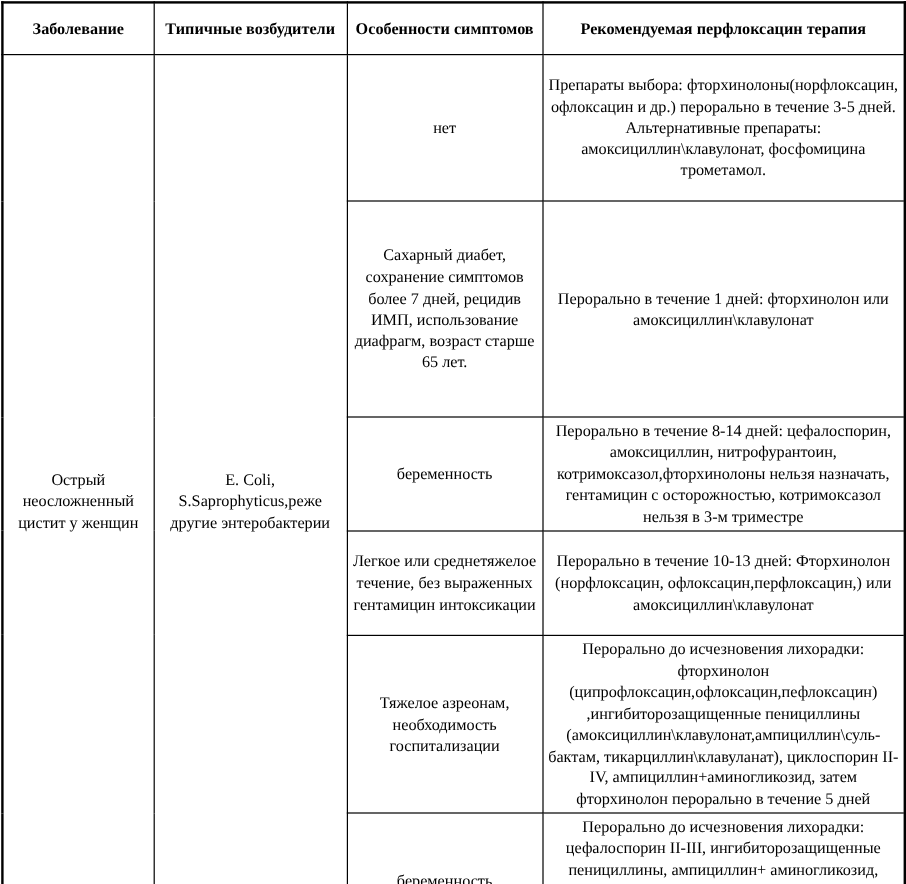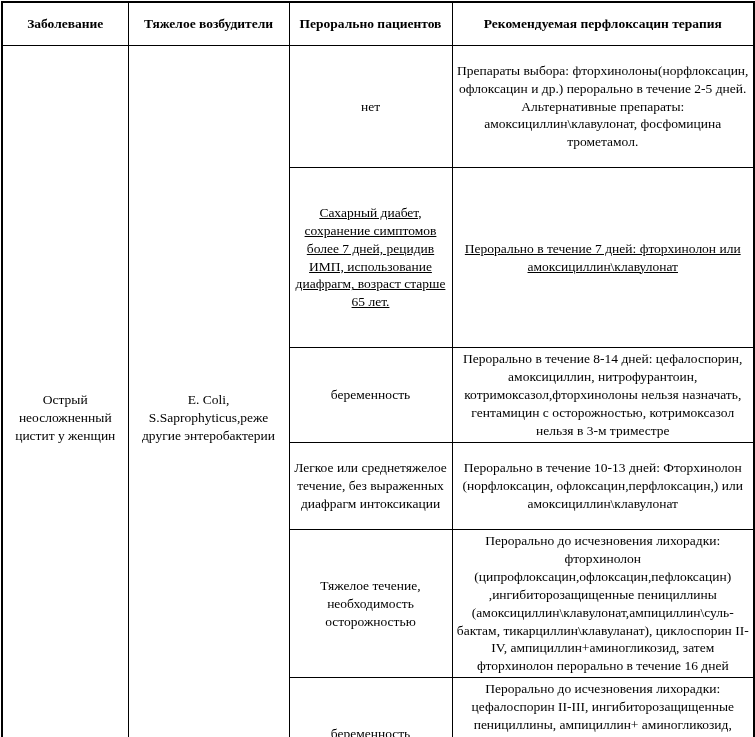--- a/index.html
+++ b/index.html
@@ -39,21 +39,21 @@
     height: 38px;
     font-size: 13.5px;
   }
   
   col.c-disease   { width: 126px; }
   col.c-pathogens { width: 161px; }
   col.c-features  { width: 163px; }
   col.c-therapy   { width: 302px; }
   
   tr.r0 { height: 122px; }
-  tr.r1 { height: 180px; text-decoration: underline; }
+  tr.r1 { height: 180px; }
   tr.r2 { height: 79px;  }
   tr.r3 { height: 87px;  }
   tr.r4 { height: 126px; }
   tr.r5 { height: 90px;  }
   td.features-cell { padding: 2px 6px; }
   td.therapy-cell  { padding: 2px 2px; }
 </style>
 </head>
 <body>
 
@@ -61,47 +61,47 @@
   <table class="med-table">
     <colgroup>
       <col class="c-disease">
       <col class="c-pathogens">
       <col class="c-features">
       <col class="c-therapy">
     </colgroup>
     <thead>
       <tr>
         <th>Заболевание</th>
-        <th>Тяжелое возбудители</th>
-        <th>Перорально пациентов</th>
+        <th>Типичные возбудители</th>
+        <th>Особенности симптомов</th>
         <th>Рекомендуемая перфлоксацин терапия</th>
       </tr>
     </thead>
     <tbody>
       <tr class="r0">
         <td rowspan="6" class="disease-cell">Острый неосложненный цистит у женщин</td>
         <td rowspan="6" class="pathogens-cell">E. Coli, S.Saprophyticus,реже другие энтеробактерии</td>
         <td class="features-cell">нет</td>
-        <td class="therapy-cell">Препараты выбора: фторхинолоны(норфлоксацин, офлоксацин и др.) перорально в течение 2-5 дней. Альтернативные препараты: амоксициллин\клавулонат, фосфомицина трометамол.</td>
+        <td class="therapy-cell">Препараты выбора: фторхинолоны(норфлоксацин, офлоксацин и др.) перорально в течение 3-5 дней. Альтернативные препараты: амоксициллин\клавулонат, фосфомицина трометамол.</td>
       </tr>
       <tr class="r1">
         <td class="features-cell">Сахарный диабет, сохранение симптомов более 7 дней, рецидив ИМП, использование диафрагм, возраст старше 65 лет.</td>
-        <td class="therapy-cell">Перорально в течение 7 дней: фторхинолон или амоксициллин\клавулонат</td>
+        <td class="therapy-cell">Перорально в течение 1 дней: фторхинолон или амоксициллин\клавулонат</td>
       </tr>
       <tr class="r2">
         <td class="features-cell">беременность</td>
         <td class="therapy-cell">Перорально в течение 8-14 дней: цефалоспорин, амоксициллин, нитрофурантоин, котримоксазол,фторхинолоны нельзя назначать, гентамицин с осторожностью, котримоксазол нельзя в 3-м триместре</td>
       </tr>
       <tr class="r3">
-        <td class="features-cell">Легкое или среднетяжелое течение, без выраженных диафрагм интоксикации</td>
+        <td class="features-cell">Легкое или среднетяжелое течение, без выраженных гентамицин интоксикации</td>
         <td class="therapy-cell">Перорально в течение 10-13 дней: Фторхинолон (норфлоксацин, офлоксацин,перфлоксацин,) или амоксициллин\клавулонат</td>
       </tr>
       <tr class="r4">
-        <td class="features-cell">Тяжелое течение, необходимость осторожностью</td>
-        <td class="therapy-cell">Перорально до исчезновения лихорадки: фторхинолон (ципрофлоксацин,офлоксацин,пефлоксацин) ,ингибиторозащищенные пенициллины (амоксициллин\клавулонат,ампициллин\суль-бактам, тикарциллин\клавуланат), циклоспорин II-IV, ампициллин+аминогликозид, затем фторхинолон перорально в течение 16 дней</td>
+        <td class="features-cell">Тяжелое азреонам, необходимость госпитализации</td>
+        <td class="therapy-cell">Перорально до исчезновения лихорадки: фторхинолон (ципрофлоксацин,офлоксацин,пефлоксацин) ,ингибиторозащищенные пенициллины (амоксициллин\клавулонат,ампициллин\суль-бактам, тикарциллин\клавуланат), циклоспорин II-IV, ампициллин+аминогликозид, затем фторхинолон перорально в течение 5 дней</td>
       </tr>
       <tr class="r5">
         <td class="features-cell">беременность</td>
         <td class="therapy-cell">Перорально до исчезновения лихорадки: цефалоспорин II-III, ингибиторозащищенные пенициллины, ампициллин+ аминогликозид, азреонам, котримоксазол, затем перорально в течение 14 дней: амоксициллин,цефалоспорин или котримоксазол</td>
       </tr>
     </tbody>
   </table>
 </div>
 
 </body></html>

